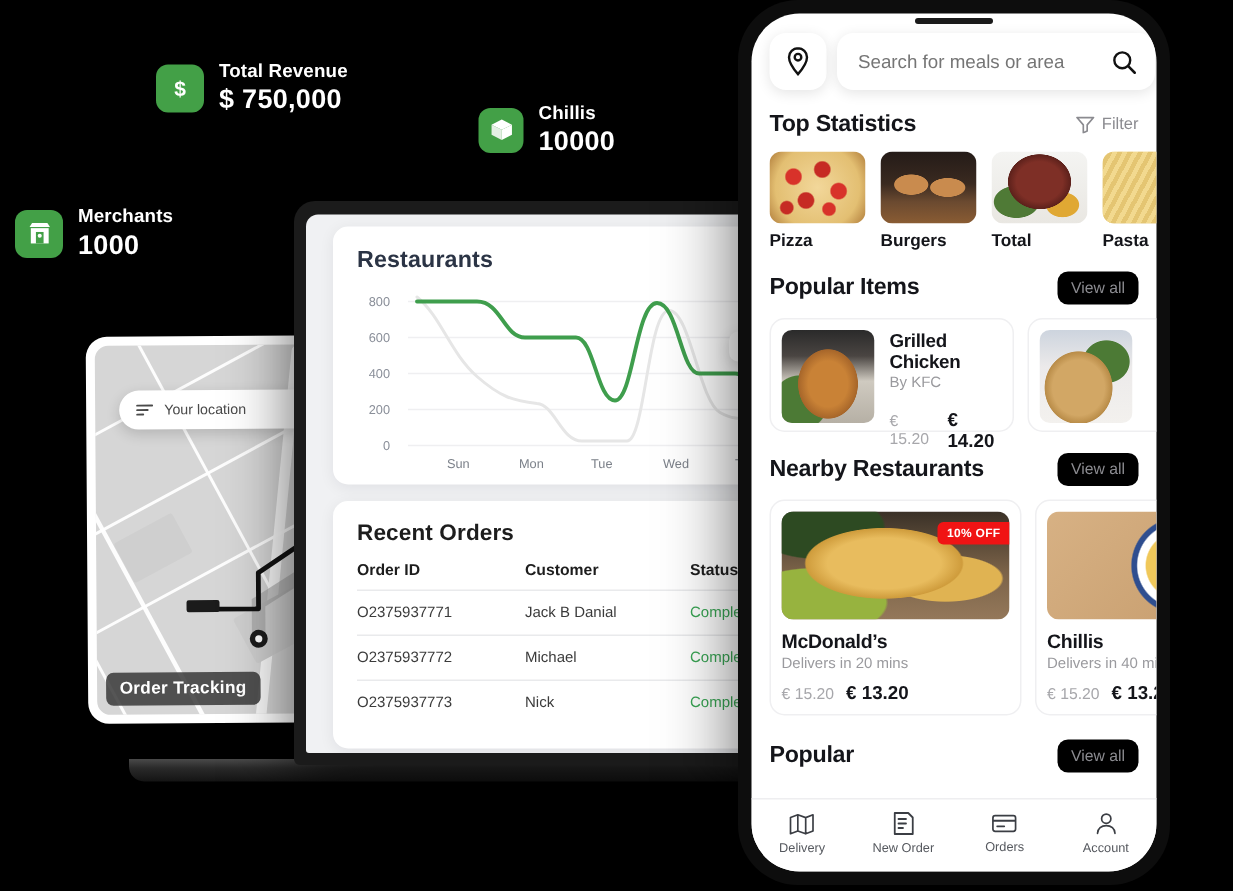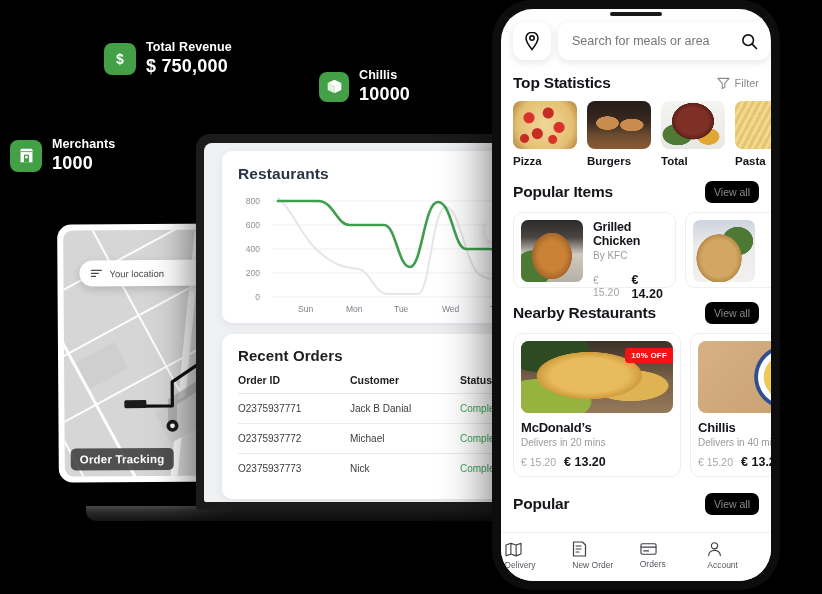--- a/index.html
+++ b/index.html
@@ -162,21 +162,21 @@
   }
   .near-card .nname{font-size:13px;font-weight:700;color:#14151a;margin-top:7px;letter-spacing:-.2px;}
   .near-card .ndel{font-size:10px;color:#9a9a9e;margin-top:2px;}
   .near-card .prices{margin-top:7px;}
 
   #bottom-nav{
     position:absolute;left:0;right:0;bottom:0;height:49px;background:#fff;
     border-top:1px solid #eeeef0;display:flex;align-items:center;justify-content:space-around;
     padding-bottom:3px;box-sizing:border-box;
   }
-  .nav-item{display:flex;flex-direction:column;align-items:flex-start;gap:3px;width:60px;}
+  .nav-item{display:flex;flex-direction:column;align-items:center;gap:3px;width:60px;}
   .nav-item .nlab{font-size:8.5px;color:#55585e;}
 
   
   .ph{position:absolute;inset:0;}
   .pizza{background:
     radial-gradient(circle at 25% 35%,#d8322a 0 5px,transparent 6px),
     radial-gradient(circle at 55% 25%,#c62b24 0 5px,transparent 6px),
     radial-gradient(circle at 72% 55%,#d8322a 0 5px,transparent 6px),
     radial-gradient(circle at 38% 68%,#c62b24 0 5px,transparent 6px),
     radial-gradient(circle at 62% 80%,#d8322a 0 4px,transparent 5px),

